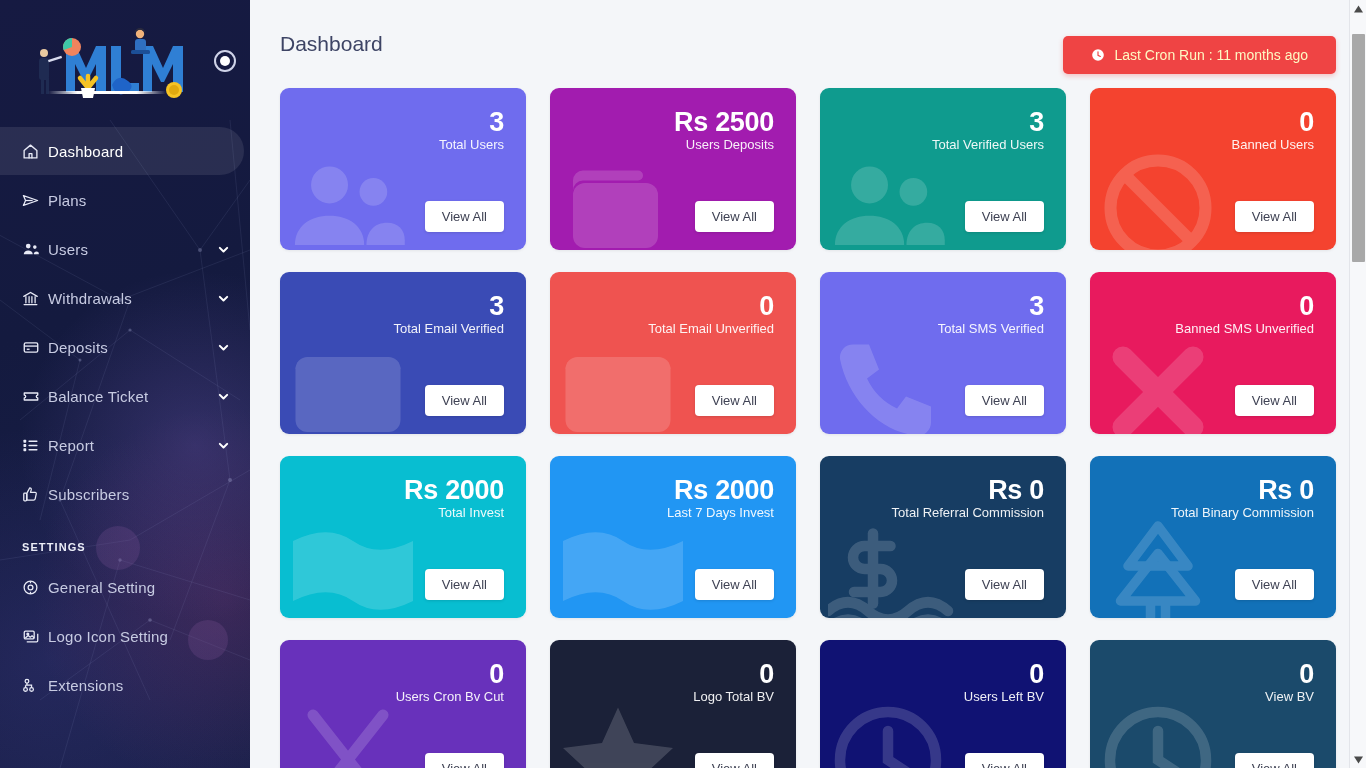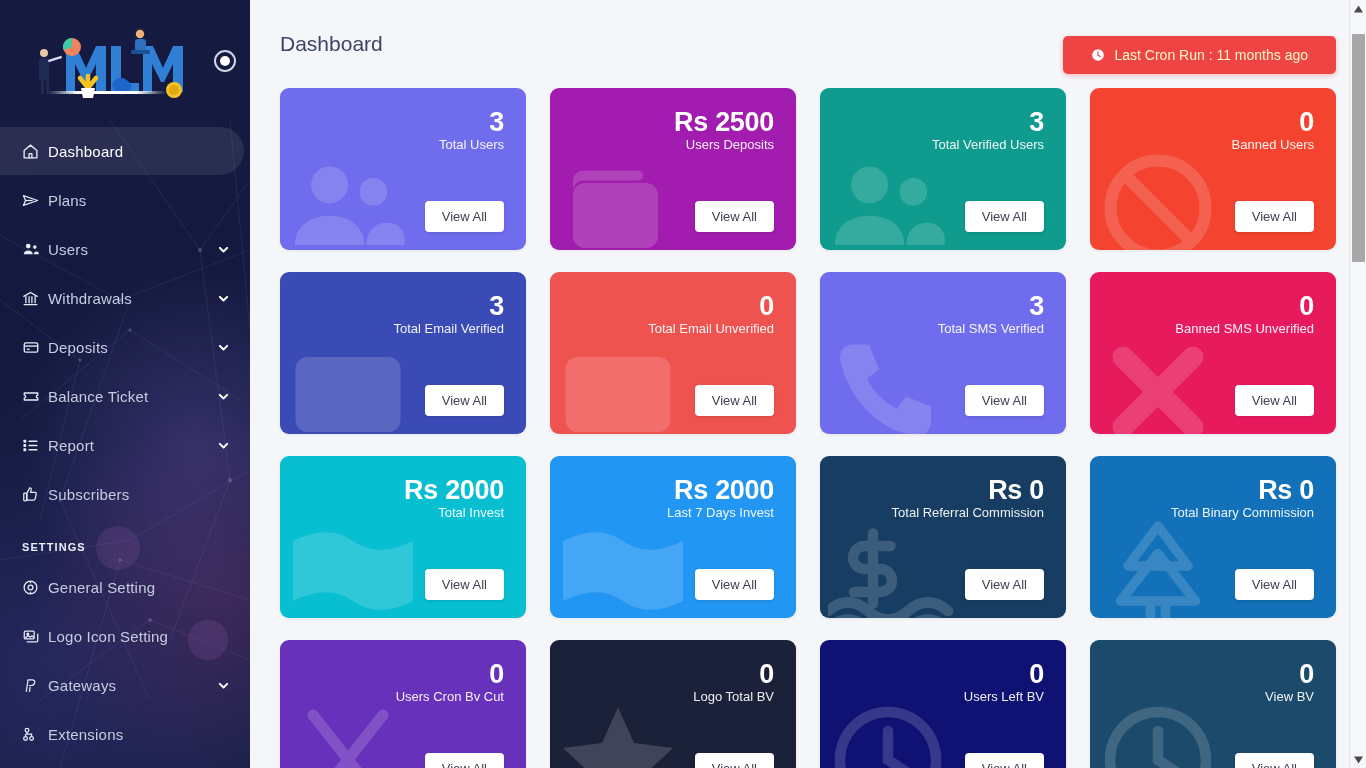--- a/index.html
+++ b/index.html
@@ -357,34 +357,20 @@
           <svg width="18" height="17" viewBox="0 0 24 24" fill="none" stroke="currentColor" stroke-width="1.8" stroke-linejoin="round">
               <rect x="2.5" y="4.5" width="14" height="11" rx="1.6"></rect>
               <path d="M6 19.5 H20 a1.5 1.5 0 0 0 1.5 -1.5 V8"></path>
               <circle cx="7.5" cy="8.5" r="1.3" fill="currentColor"></circle>
               <path d="M4 14 L8 10.5 L11 13 L13.5 11 L16.5 14"></path>
             </svg>
         </span>
         <span class="label">Logo Icon Setting</span>
       </div>
 
-      <div class="nav-item">
-        <span class="ico">
-          <svg width="17" height="17" viewBox="0 0 24 24" fill="none" stroke="currentColor" stroke-width="1.7" stroke-linejoin="round">
-              <path d="M6 21 L8.5 4 h6 q4 0 3.4 4 q-.6 4 -5 4 H9.6"></path>
-              <path d="M10.5 21 L11.6 14"></path>
-            </svg>
-        </span>
-        <span class="label">Gateways</span>
-        <span class="chev">
-            <svg width="11" height="11" viewBox="0 0 12 12" fill="none" stroke="currentColor" stroke-width="2.2" stroke-linecap="round" stroke-linejoin="round">
-              <path d="M2 4.2 L6 8.2 L10 4.2"></path>
-            </svg>
-          </span>
-      </div>
 
       <div class="nav-item">
         <span class="ico">
           <svg width="17" height="17" viewBox="0 0 24 24" fill="none" stroke="currentColor" stroke-width="1.8">
               <circle cx="7" cy="6" r="2.6"></circle>
               <circle cx="5" cy="17.5" r="2.6"></circle>
               <circle cx="13.5" cy="17.5" r="2.6"></circle>
               <path d="M7 8.6 v3 M5 11.6 h8.5 v3.3 M5 11.6 v3.3"></path>
             </svg>
         </span>

